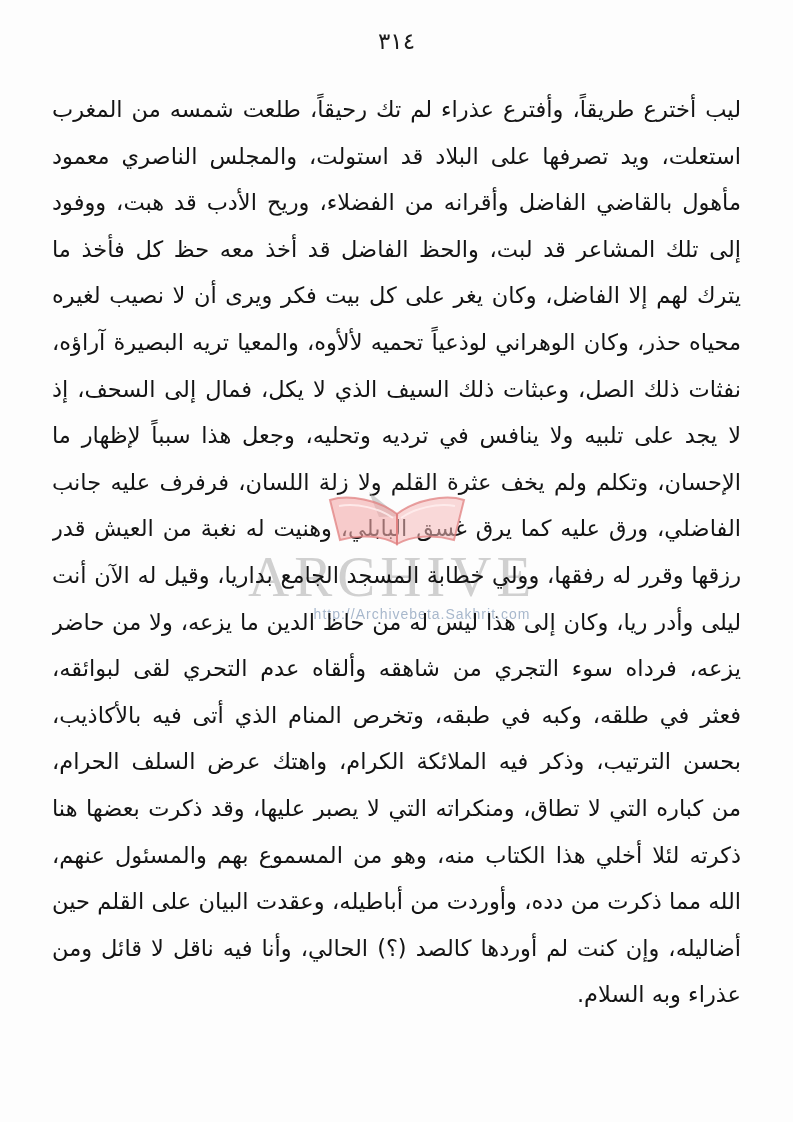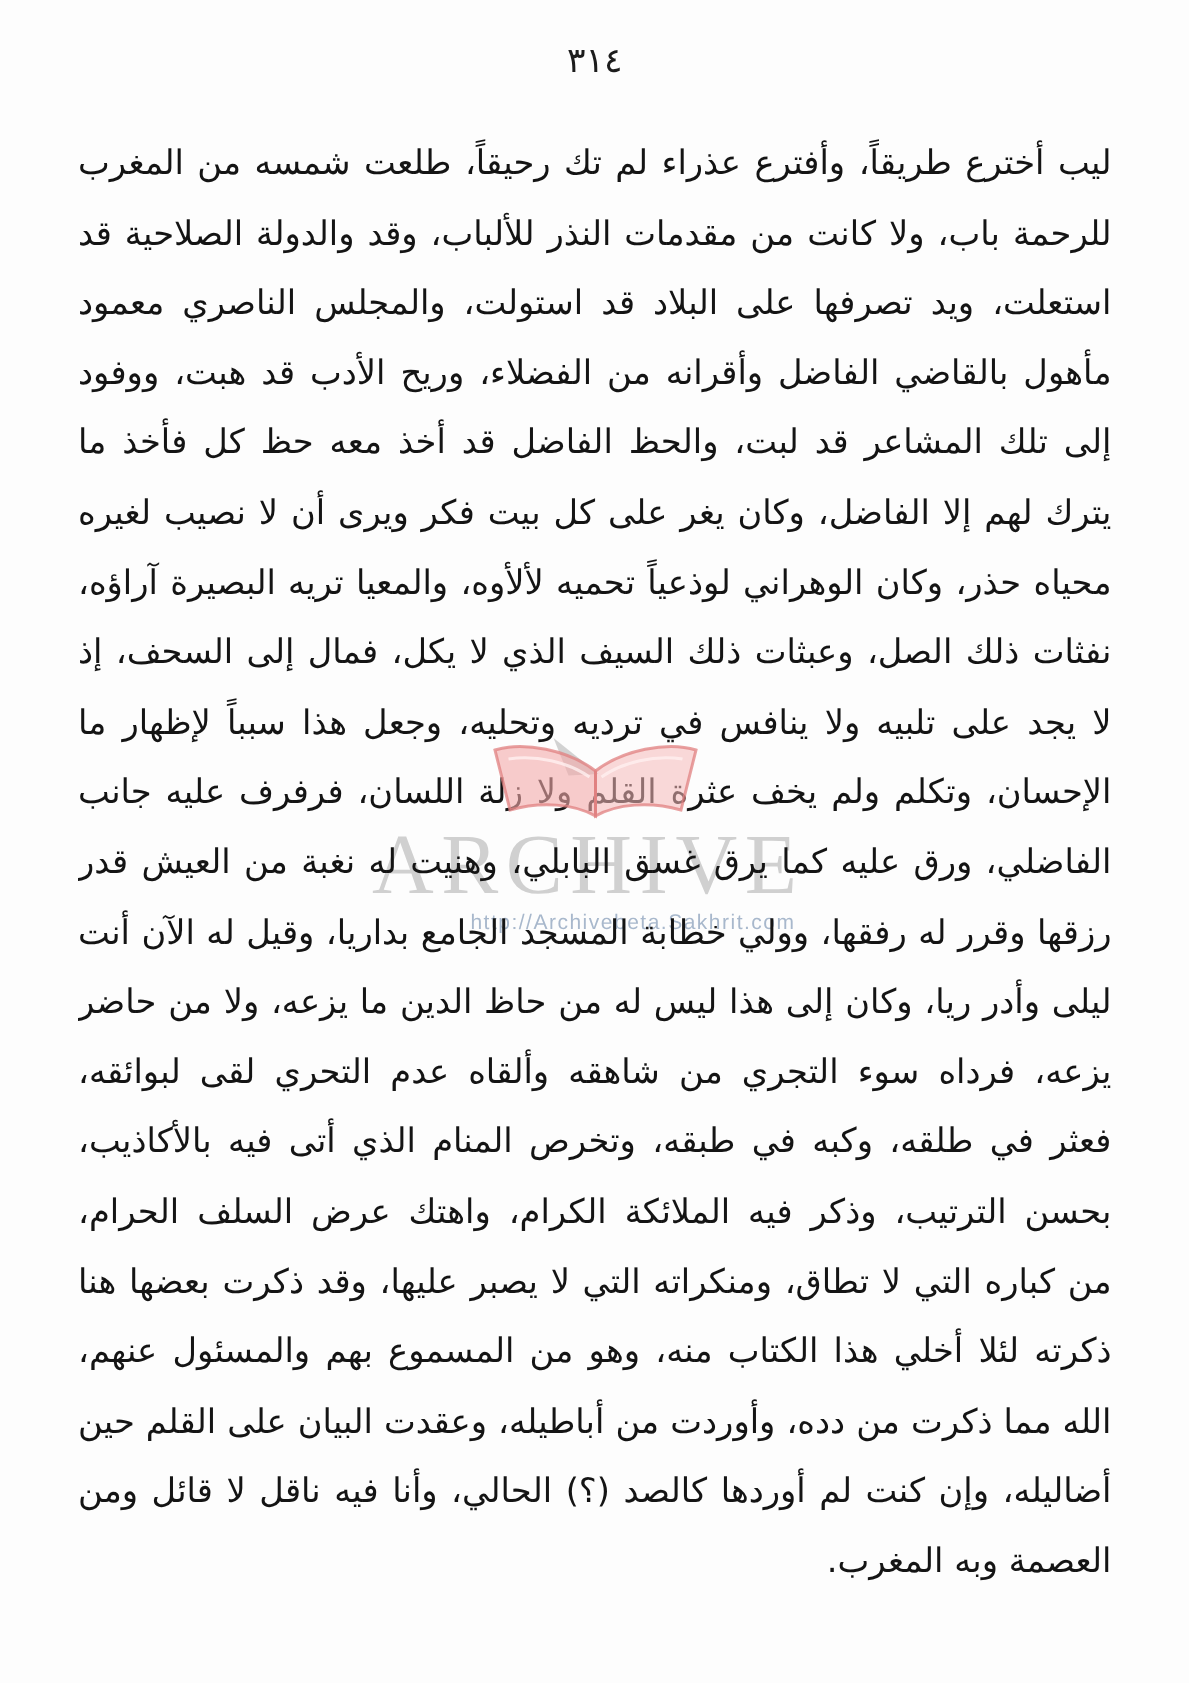--- a/index.html
+++ b/index.html
@@ -45,40 +45,39 @@
 
 <div class="page">
 
   <div class="page-number">٣١٤</div>
 
   <div class="wm-archive">ARCHIVE</div>
   <div class="wm-url">http://Archivebeta.Sakhrit.com</div>
 
   <div class="text-block" dir="rtl">
     <div class="text-line">ليب أخترع طريقاً، وأفترع عذراء لم تك رحيقاً، طلعت شمسه من المغرب ولم يغلق</div>
-    <div class="text-line">للرحمة باب، ولا كانت من مقدمات النذر للألباب، وقد والدولة الصلاحية قد</div>
     <div class="text-line">استعلت، ويد تصرفها على البلاد قد استولت، والمجلس الناصري معمود باللإجلاء</div>
     <div class="text-line">مأهول بالقاضي الفاضل وأقرانه من الفضلاء، وريح الأدب قد هبت، ووفود الخواطر</div>
     <div class="text-line">إلى تلك المشاعر قد لبت، والحظ الفاضل قد أخذ معه حظ كل فأخذ ما للكل ولم</div>
     <div class="text-line">يترك لهم إلا الفاضل، وكان يغر على كل بيت فكر ويرى أن لا نصيب لغيره على</div>
     <div class="text-line">محياه حذر، وكان الوهراني لوذعياً تحميه لألأوه، والمعيا تريه البصيرة آراؤه، فخاف</div>
     <div class="text-line">نفثات ذلك الصل، وعبثات ذلك السيف الذي لا يكل، فمال إلى السحف، إذ كان</div>
     <div class="text-line">لا يجد على تلبيه ولا ينافس في ترديه وتحليه، وجعل هذا سبباً لإظهار ما عنده من</div>
     <div class="text-line">الإحسان، وتكلم ولم يخف عثرة القلم ولا زلة اللسان، فرفرف عليه جانب من الحنو</div>
     <div class="text-line">الفاضلي، ورق عليه كما يرق غسق البابلي، وهنيت له نغبة من العيش قدر عليه</div>
     <div class="text-line">رزقها وقرر له رفقها، وولي خطابة المسجد الجامع بداريا، وقيل له الآن أنت وحي</div>
     <div class="text-line">ليلى وأدر ريا، وكان إلى هذا ليس له من حاظ الدين ما يزعه، ولا من حاضر العقل ما</div>
     <div class="text-line">يزعه، فرداه سوء التجري من شاهقه وألقاه عدم التحري لقى لبوائقه، وأطلق لسانه</div>
     <div class="text-line">فعثر في طلقه، وكبه في طبقه، وتخرص المنام الذي أتى فيه بالأكاذيب، وحسن باطله</div>
     <div class="text-line">بحسن الترتيب، وذكر فيه الملائكة الكرام، واهتك عرض السلف الحرام، وغير ذلك</div>
     <div class="text-line">من كباره التي لا تطاق، ومنكراته التي لا يصبر عليها، وقد ذكرت بعضها هنا وإنما</div>
     <div class="text-line">ذكرته لئلا أخلي هذا الكتاب منه، وهو من المسموع بهم والمسئول عنهم، وأنا استغفر</div>
     <div class="text-line">الله مما ذكرت من دده، وأوردت من أباطيله، وعقدت البيان على القلم حين تسطير</div>
     <div class="text-line">أضاليله، وإن كنت لم أوردها كالصد (؟) الحالي، وأنا فيه ناقل لا قائل ومن الله</div>
-    <div class="text-line last">العصمة وبه المغرب.</div>
+    <div class="text-line last">عذراء وبه السلام.</div>
   </div>
 
   <svg class="wm-book" viewBox="0 0 152 62">
 
     <polygon points="48,2 78,26 58,27" fill="rgba(175,175,175,0.55)"></polygon>
 
     <path d="M76,24 C58,10 28,4 9,10 L19,50 C40,44 62,46 76,54 Z" fill="rgba(244,170,170,0.60)" stroke="rgba(224,128,128,0.75)" stroke-width="2"></path>
 
     <path d="M76,24 C94,10 124,4 143,10 L133,50 C112,44 90,46 76,54 Z" fill="rgba(246,185,185,0.55)" stroke="rgba(224,128,128,0.75)" stroke-width="2"></path>
 

